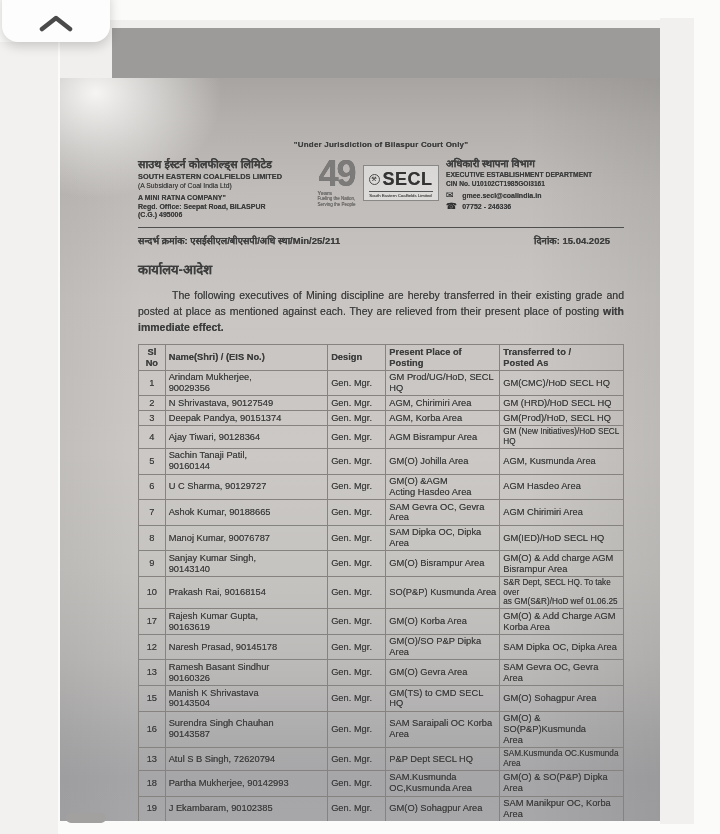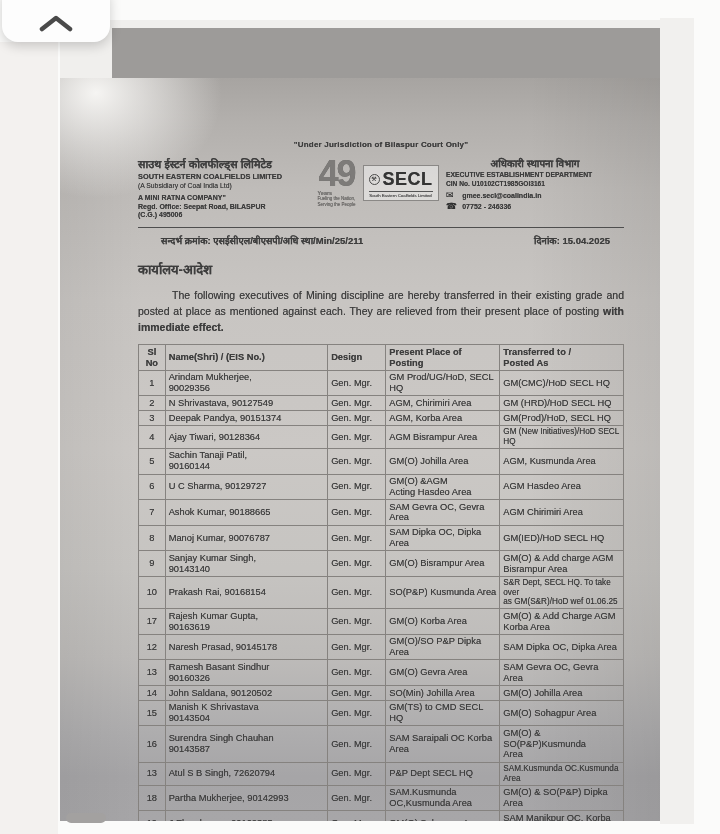--- a/index.html
+++ b/index.html
@@ -43,29 +43,29 @@
   .logo49 .yrs { font-size:5.5px; font-weight:700; text-align:left; }
   .logo49 .tag { font-size:4.5px; line-height:1.2; color:#6f6d6b; }
   .seclbox { background:rgba(255,255,255,.45); border:1px solid #8a8886; padding:3px 5px 2px 5px; text-align:center; }
   .secl-row { display:flex; align-items:center; gap:3px;justify-content:space-between; }
   .emblem { width:11px; height:11px; border:1.3px solid #4a4a4a; border-radius:50%;
     font-size:6px; line-height:9px; color:#4a4a4a; }
   .secl-word { font-size:18px; font-weight:800; color:#343434; letter-spacing:.5px; }
   .secl-sub { font-size:4.3px; border-top:1px solid #555; margin-top:1px; padding-top:1px; color:#4c4c4c; }
 
   .contact-org { width:178px; }
-  .contact-org .hi { font-size:10px; font-weight:800; text-align:center; }
+  .contact-org .hi { font-size:10px; font-weight:800; }
   .contact-org .en { font-size:6.8px; font-weight:700; margin-top:1px; }
   .contact-org .cin { font-size:6.6px; font-weight:700; margin-top:2px; }
   .contact-lines { display:flex; gap:5px; margin-top:4px; }
   .cicons { display:flex; flex-direction:column; gap:2px; font-size:9px; color:#2f2f2f; line-height:1; }
   .ctext { font-size:7px; font-weight:700; line-height:1.5; }
 
   .rule { border-top:1.5px solid #4e4e4e; margin-top:9px; }
-  .refrow { display:flex; justify-content:space-between; margin-top:6px; font-size:9.5px; font-weight:600;margin-left:23px; }
+  .refrow { display:flex; justify-content:space-between; margin-top:6px; font-size:9.5px; font-weight:600; }
   .refrow .date { margin-right:14px;padding-left:46px; }
   .order-title { font-size:13px; font-weight:800; margin-top:13px; }
   .para { margin-top:10px; font-size:10.5px; line-height:1.5; text-align:justify; text-indent:34px; }
 
   table { margin-top:9px; width:100%; border-collapse:collapse; }
   th, td { border:1px solid #85827f; font-size:9.3px; line-height:1.16; padding:1.5px 3px;
     vertical-align:middle; white-space:pre-line; text-align:left; }
   th { font-weight:700; }
   col.c0 { width:5.5%; } col.c1 { width:33.5%; } col.c2 { width:12%; }
   col.c3 { width:23.5%; } col.c4 { width:25.5%; }
@@ -264,27 +264,20 @@
             </tr>
             <tr>
               <td class="num">13</td>
               <td>Ramesh Basant Sindhur
 90160326</td>
               <td>Gen. Mgr.</td>
               <td>GM(O) Gevra Area</td>
               <td>SAM Gevra OC, Gevra Area</td>
             </tr>
             <tr>
-              <td class="num">14</td>
-              <td>John Saldana, 90120502</td>
-              <td>Gen. Mgr.</td>
-              <td>SO(Min) Johilla Area</td>
-              <td>GM(O) Johilla Area</td>
-            </tr>
-            <tr>
               <td class="num">15</td>
               <td>Manish K Shrivastava
 90143504</td>
               <td>Gen. Mgr.</td>
               <td>GM(TS) to CMD SECL HQ</td>
               <td>GM(O) Sohagpur Area</td>
             </tr>
             <tr>
               <td class="num">16</td>
               <td>Surendra Singh Chauhan

